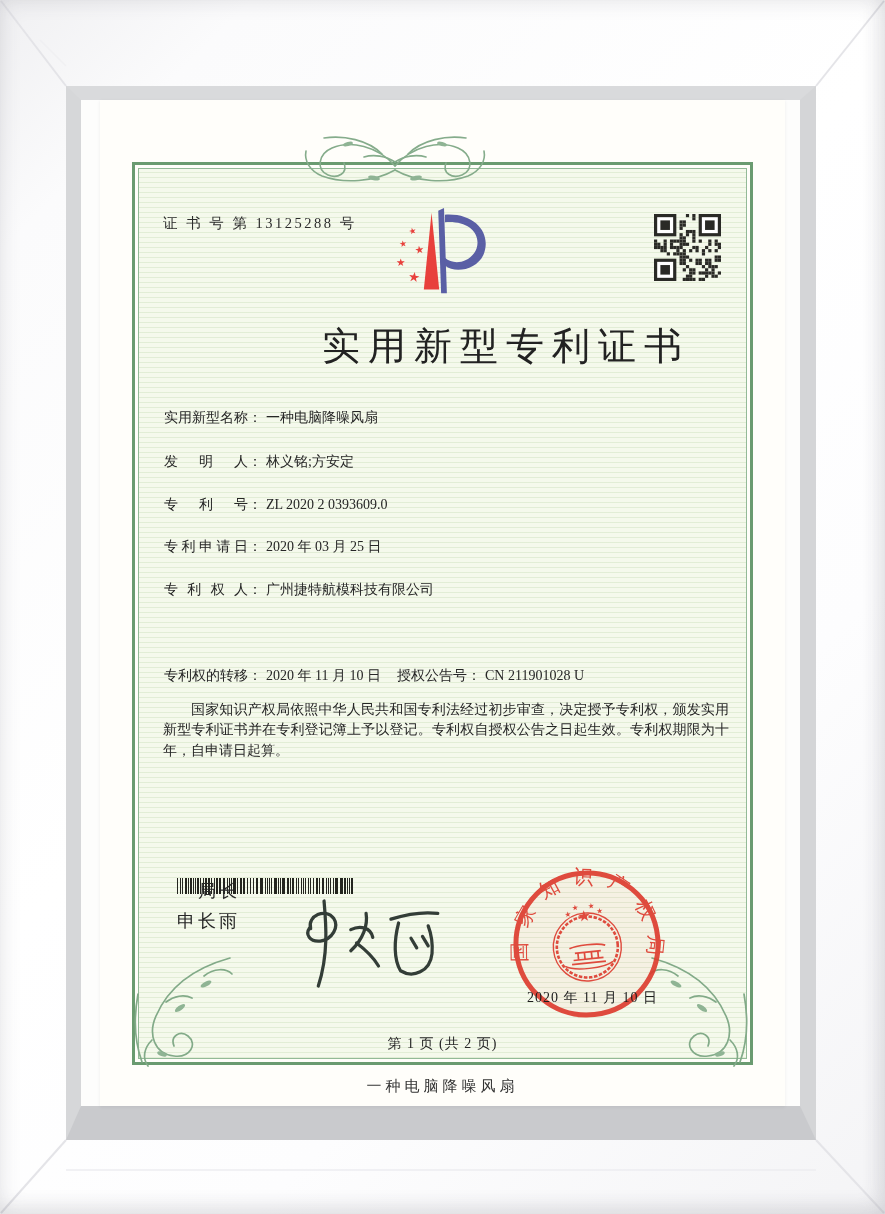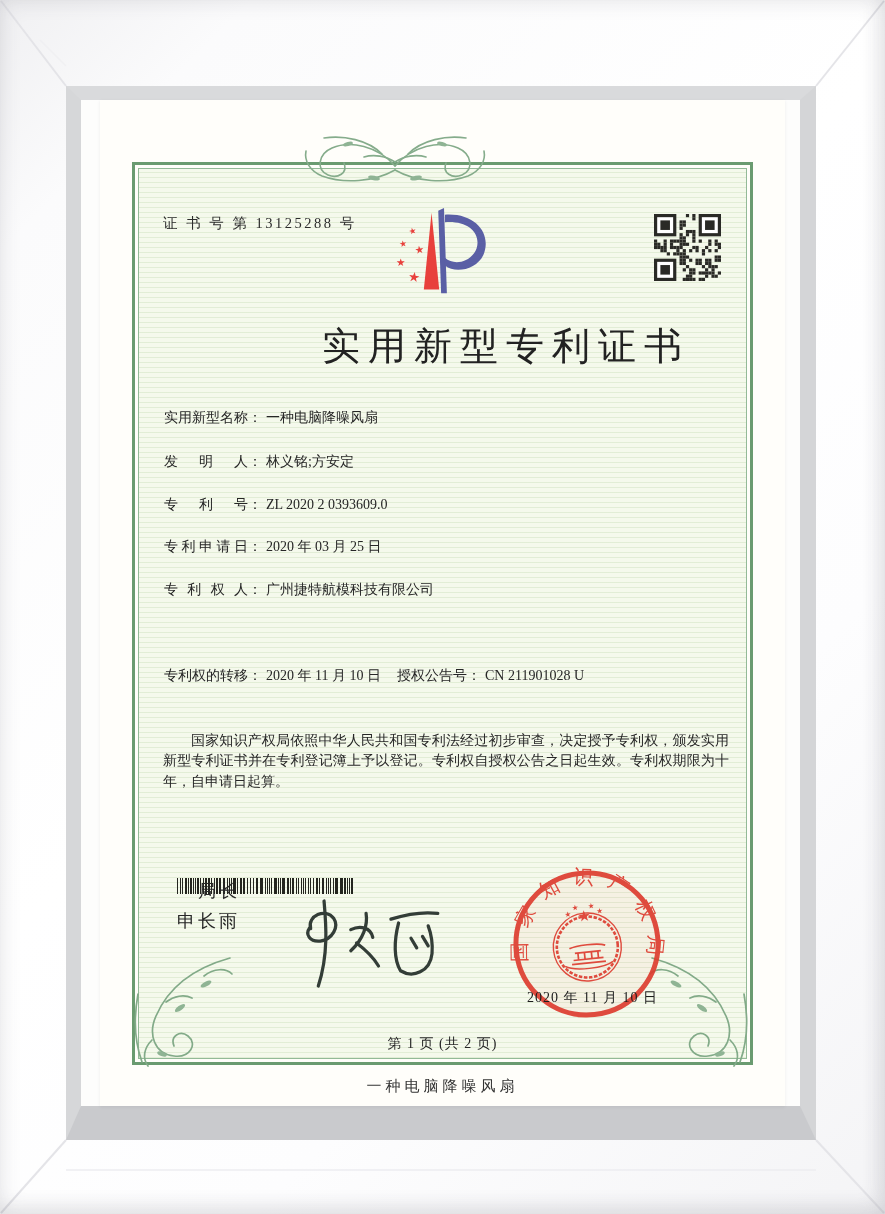--- a/index.html
+++ b/index.html
@@ -25,21 +25,21 @@
   .content{position:absolute;inset:0;z-index:6;}
   .cert-number{position:absolute;left:163px;top:214px;font-size:14.5px;letter-spacing:2.5px;color:#2c2c2c;}
   .logo{position:absolute;left:396px;top:205px;width:96px;height:98px;}
   .qr{position:absolute;left:654px;top:214px;width:67px;height:67px;}
   .title{position:absolute;left:132px;top:321px;width:748px;text-align:center;
     font-size:38px;letter-spacing:8px;color:#222;font-weight:500;}
   .frow{position:absolute;left:164px;width:565px;font-size:14px;white-space:nowrap;}
   .flabel{display:inline-block;width:84px;text-align:justify;text-align-last:justify;vertical-align:bottom;}
   .fcolon{display:inline-block;margin-right:4px;}
   .pair2{position:absolute;left:233px;top:0;}
-  .paras{position:absolute;left:163px;top:700px;width:566px;font-size:14px;line-height:20.3px;text-align:justify;margin-top:31px;}
+  .paras{position:absolute;left:163px;top:700px;width:566px;font-size:14px;line-height:20.3px;text-align:justify;}
   .paras p{margin:0;text-indent:2em;}
   .barcode{position:absolute;left:177px;top:878px;width:180px;height:16px;}
   .signer{position:absolute;left:177px;top:876px;font-size:18px;letter-spacing:3px;line-height:30px;text-align:right;}
   .signature{position:absolute;left:282px;top:894px;width:172px;height:100px;z-index:7;}
   .seal{position:absolute;left:504px;top:859px;width:166px;height:166px;z-index:7;opacity:.92;mix-blend-mode:multiply;}
   .seal-date{position:absolute;left:527px;top:989px;font-size:14px;letter-spacing:1px;color:#1d1d1d;z-index:8;}
   .page-note{position:absolute;left:132px;top:1035px;width:621px;text-align:center;font-size:14px;letter-spacing:1px;z-index:6;}
   .back-note{position:absolute;left:132px;top:1077px;width:621px;text-align:center;font-size:15px;letter-spacing:4px;color:#333;z-index:6;}
   svg{display:block;}
 </style>

